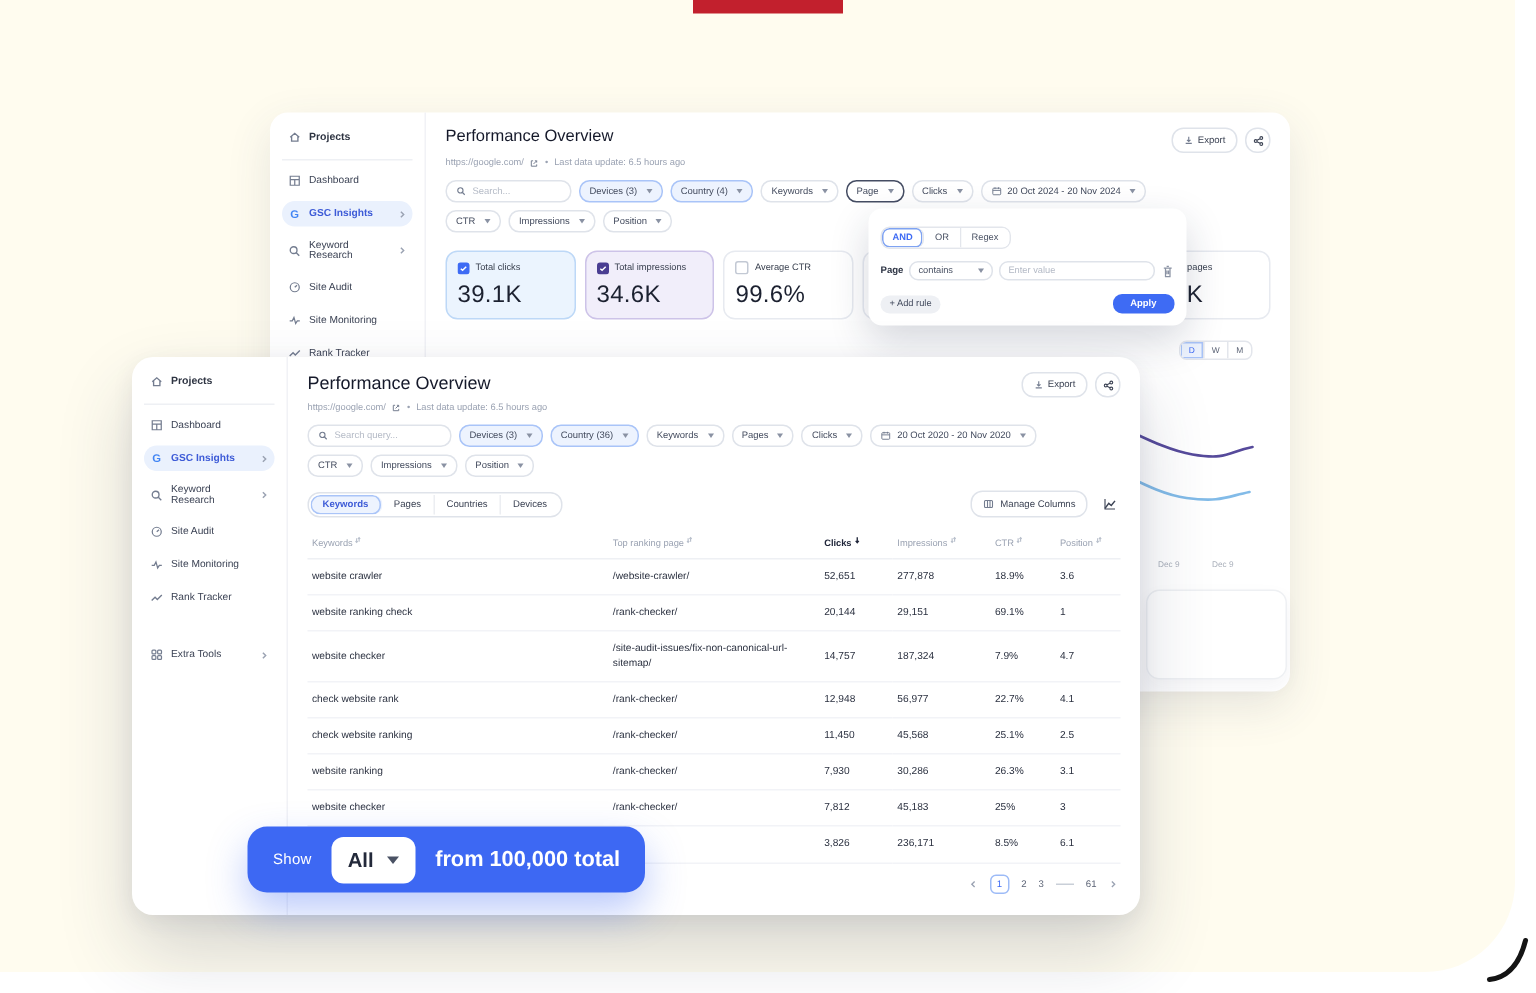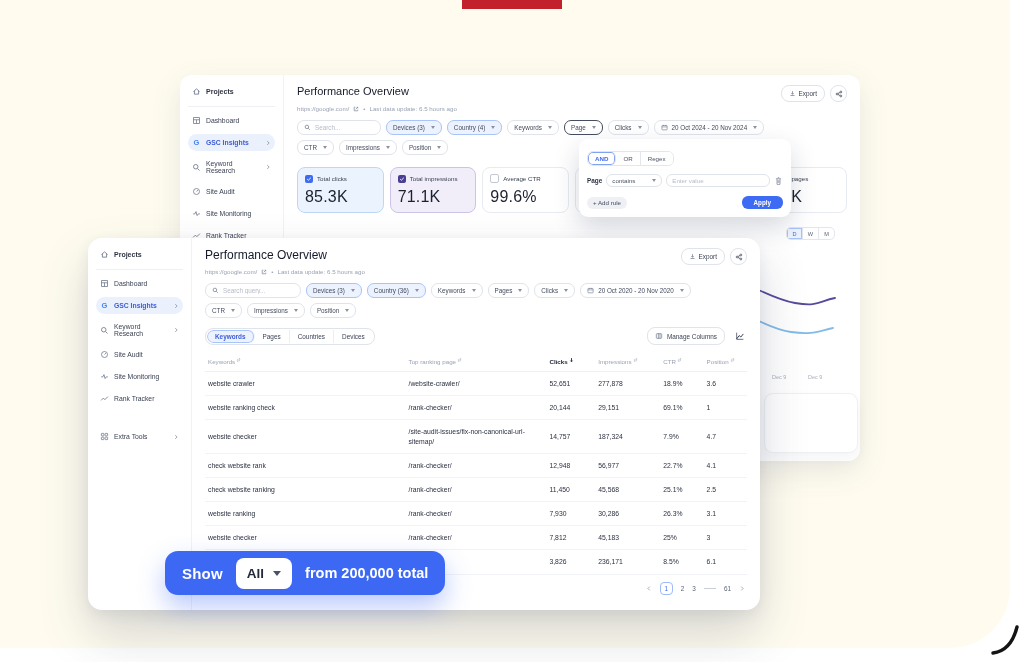--- a/index.html
+++ b/index.html
@@ -100,21 +100,21 @@
   .sortic svg,.chev svg{display:inline-block}
 
   
   .pag{display:flex;justify-content:flex-end;align-items:center;gap:8px;margin-top:7px;font-size:6.4px;color:#5b6375;padding-right:2px}
   .pg.on{width:13px;height:13px;border:1px solid #9DBBF7;border-radius:4px;color:#3E6BF4;display:flex;align-items:center;justify-content:center;box-sizing:border-box}
   .pagdash{width:12px;height:1px;background:#c9cfd8}
   .pagnav{color:#9aa2b2;display:flex}
 
   
   .showpill{position:absolute;left:165px;top:551px;height:44px;background:#3D68F3;border-radius:13px;display:flex;align-items:center;gap:13px;padding:0 17px;z-index:8;box-shadow:0 12px 26px rgba(61,104,243,.35)}
-  .showpill .sw{color:#fff;font-size:15px;font-weight:700;letter-spacing:.2px}
+  .showpill .sw{color:#fff;font-size:10px;font-weight:400;letter-spacing:.2px}
   .allsel{background:#fff;border-radius:8px;height:31px;display:flex;align-items:center;gap:9px;padding:0 11px}
   .allsel .av{font-size:13.5px;font-weight:700;color:#23293a}
   .bigcar{width:0;height:0;border-left:4px solid transparent;border-right:4px solid transparent;border-top:5px solid #4a5264}
   .fromtxt{color:#fff;font-size:14.5px;font-weight:600}
 
   .swoosh{position:absolute;left:990px;top:622px;z-index:9}
 </style>
 </head>
 <body>
 
@@ -283,32 +283,32 @@
       <div class="stats">
         <div class="stat blue">
           <div class="stat-l">
               <span class="cb b">
                 <svg width="6" height="6" viewBox="0 0 10 10" fill="none" stroke="#fff" stroke-width="1.6">
                   <path d="M2 5.2 L4 7 L8 3"></path>
                 </svg>
               </span>
               <span>Total clicks</span>
             </div>
-          <div class="stat-v">85.3K</div>
+          <div class="stat-v">39.1K</div>
         </div>
         <div class="stat purple">
           <div class="stat-l">
               <span class="cb p">
                 <svg width="6" height="6" viewBox="0 0 10 10" fill="none" stroke="#fff" stroke-width="1.6">
                   <path d="M2 5.2 L4 7 L8 3"></path>
                 </svg>
               </span>
               <span>Total impressions</span>
             </div>
-          <div class="stat-v">71.1K</div>
+          <div class="stat-v">34.6K</div>
         </div>
         <div class="stat">
           <div class="stat-l">
               <span class="cb off"></span>
               <span>Average CTR</span>
             </div>
           <div class="stat-v">99.6%</div>
         </div>
         <div class="stat">
           <div class="stat-l">
@@ -689,19 +689,19 @@
       </div>
     </div>
   </div>
 
   <div class="showpill">
     <span class="sw">Show</span>
     <span class="allsel">
       <span class="av">All</span>
       <span class="bigcar"></span>
     </span>
-    <span class="fromtxt">from 200,000 total</span>
+    <span class="fromtxt">from 100,000 total</span>
   </div>
 
   <svg class="swoosh" width="32" height="36" viewBox="0 0 32 36" fill="none">
     <path d="M3 31 Q 21 29 27 5" stroke="#141414" stroke-width="3.4" stroke-linecap="round"></path>
   </svg>
 </div>
 
 </body></html>

